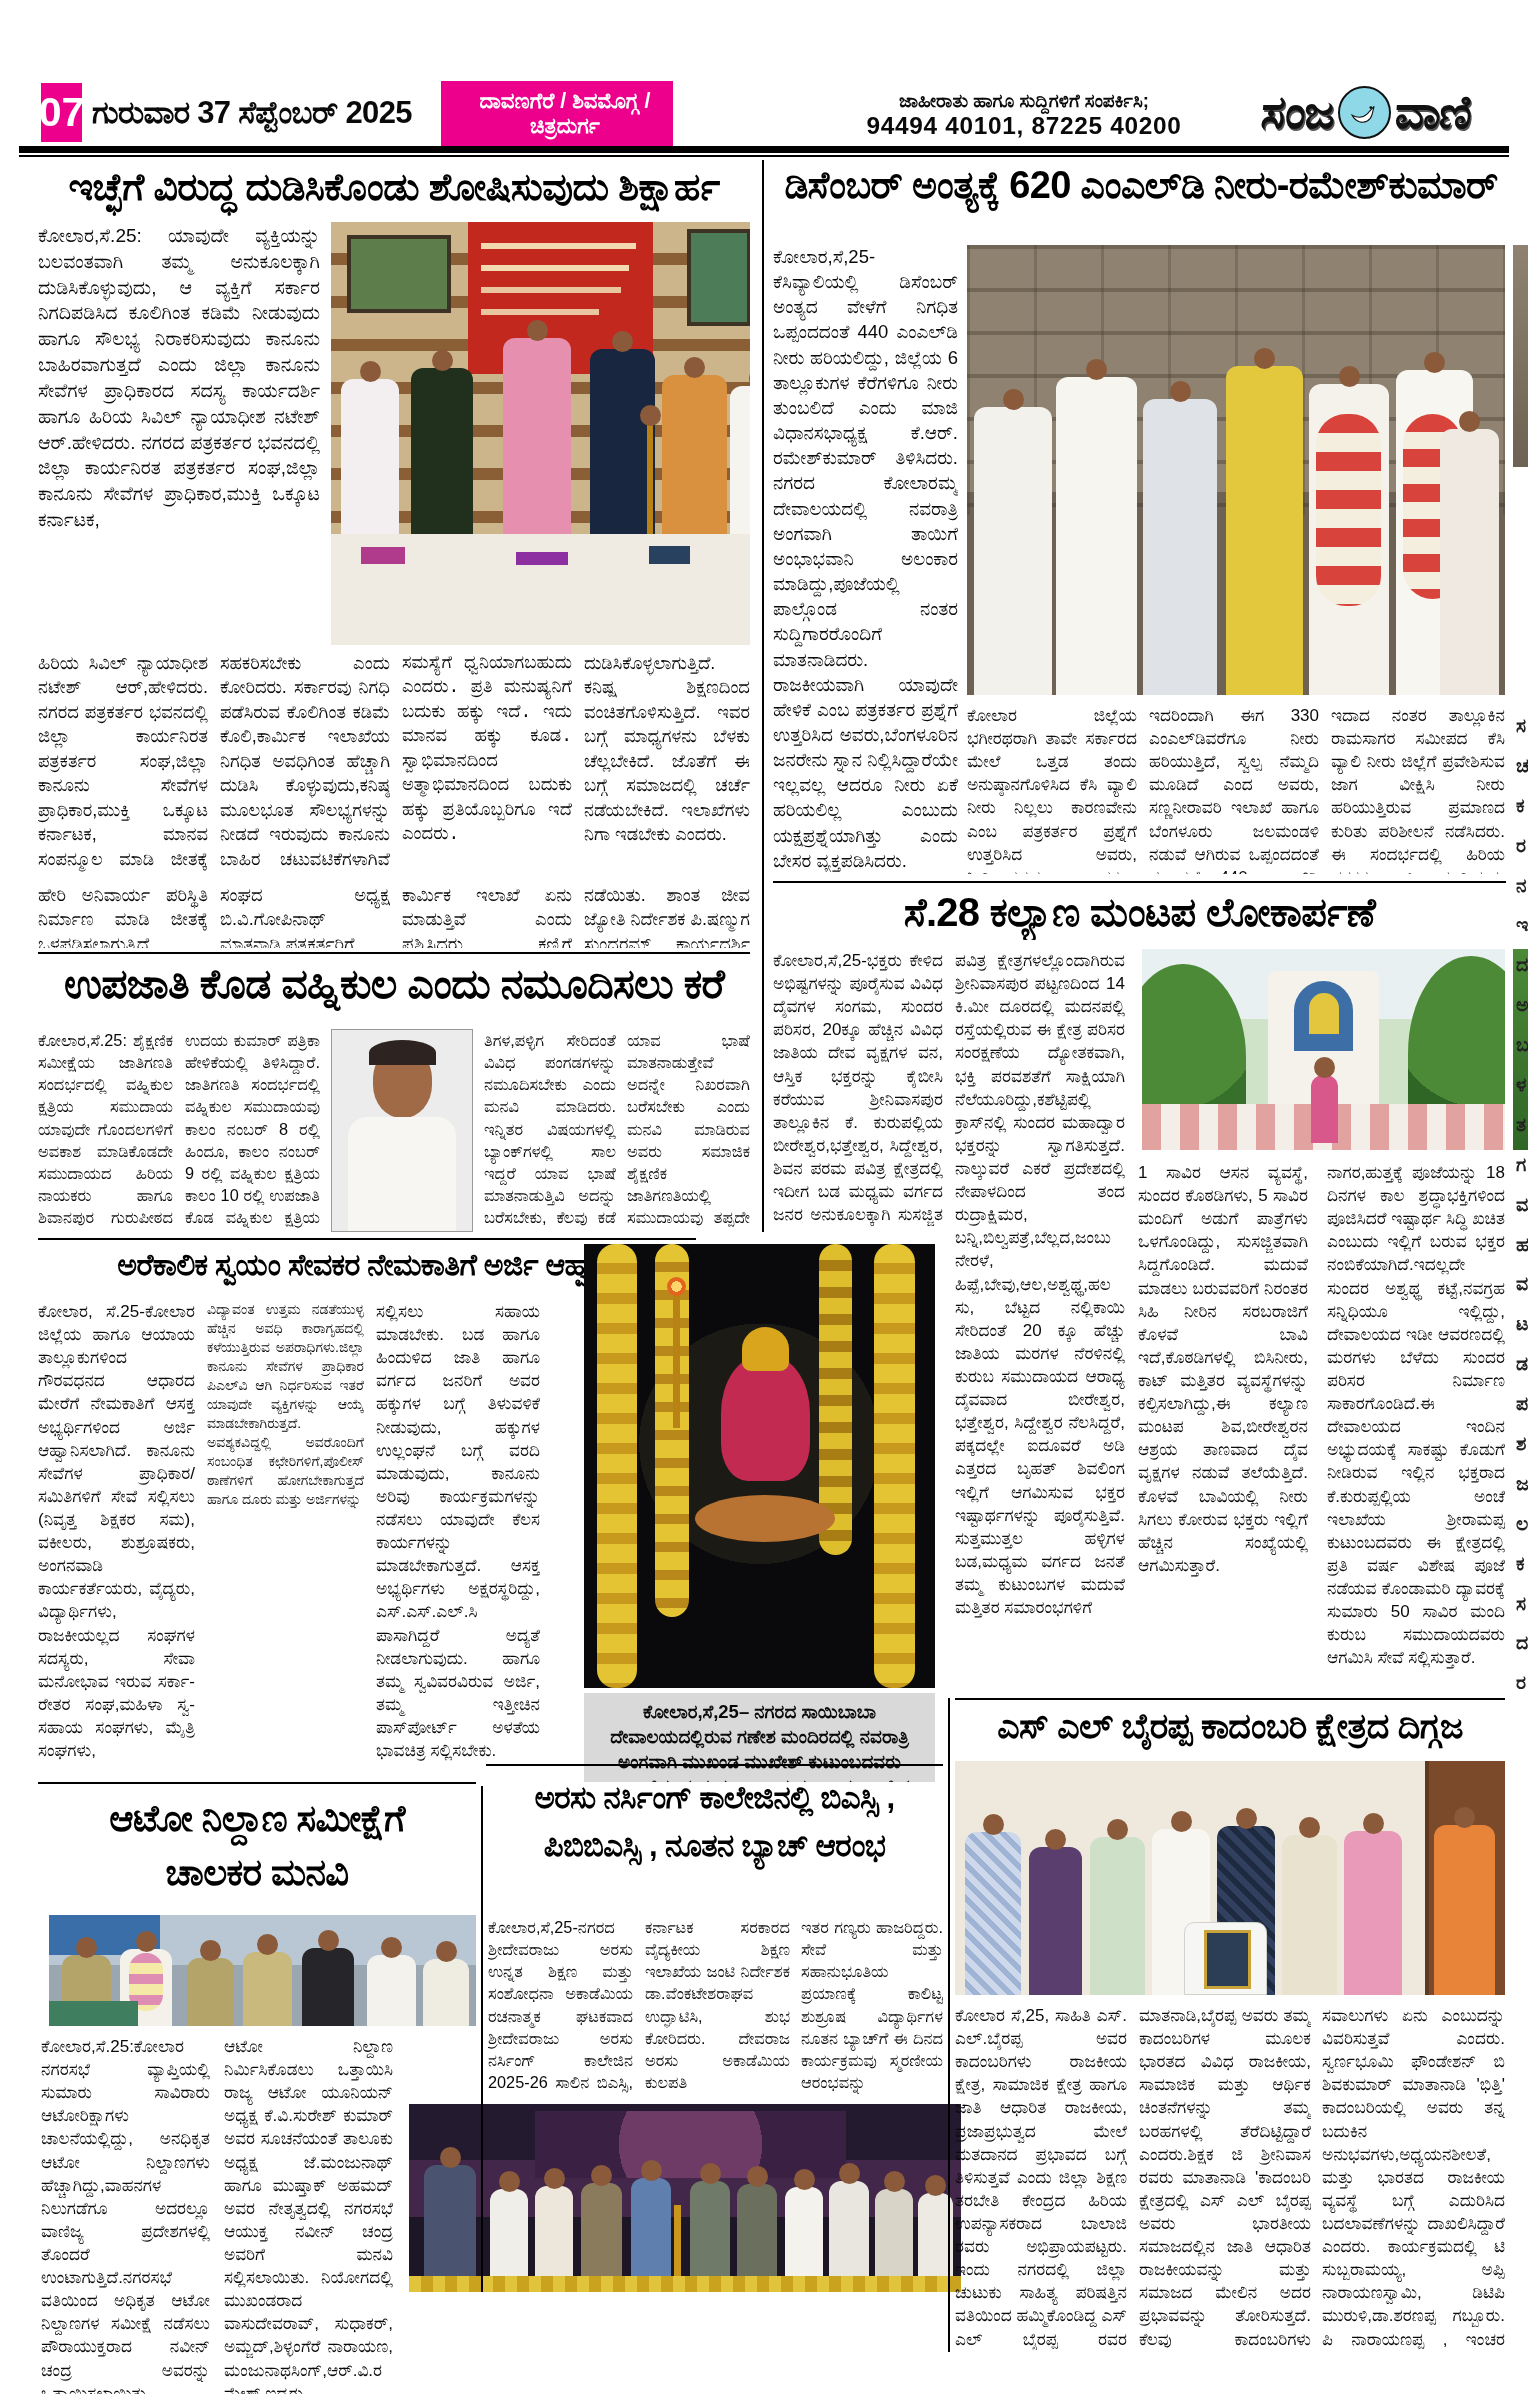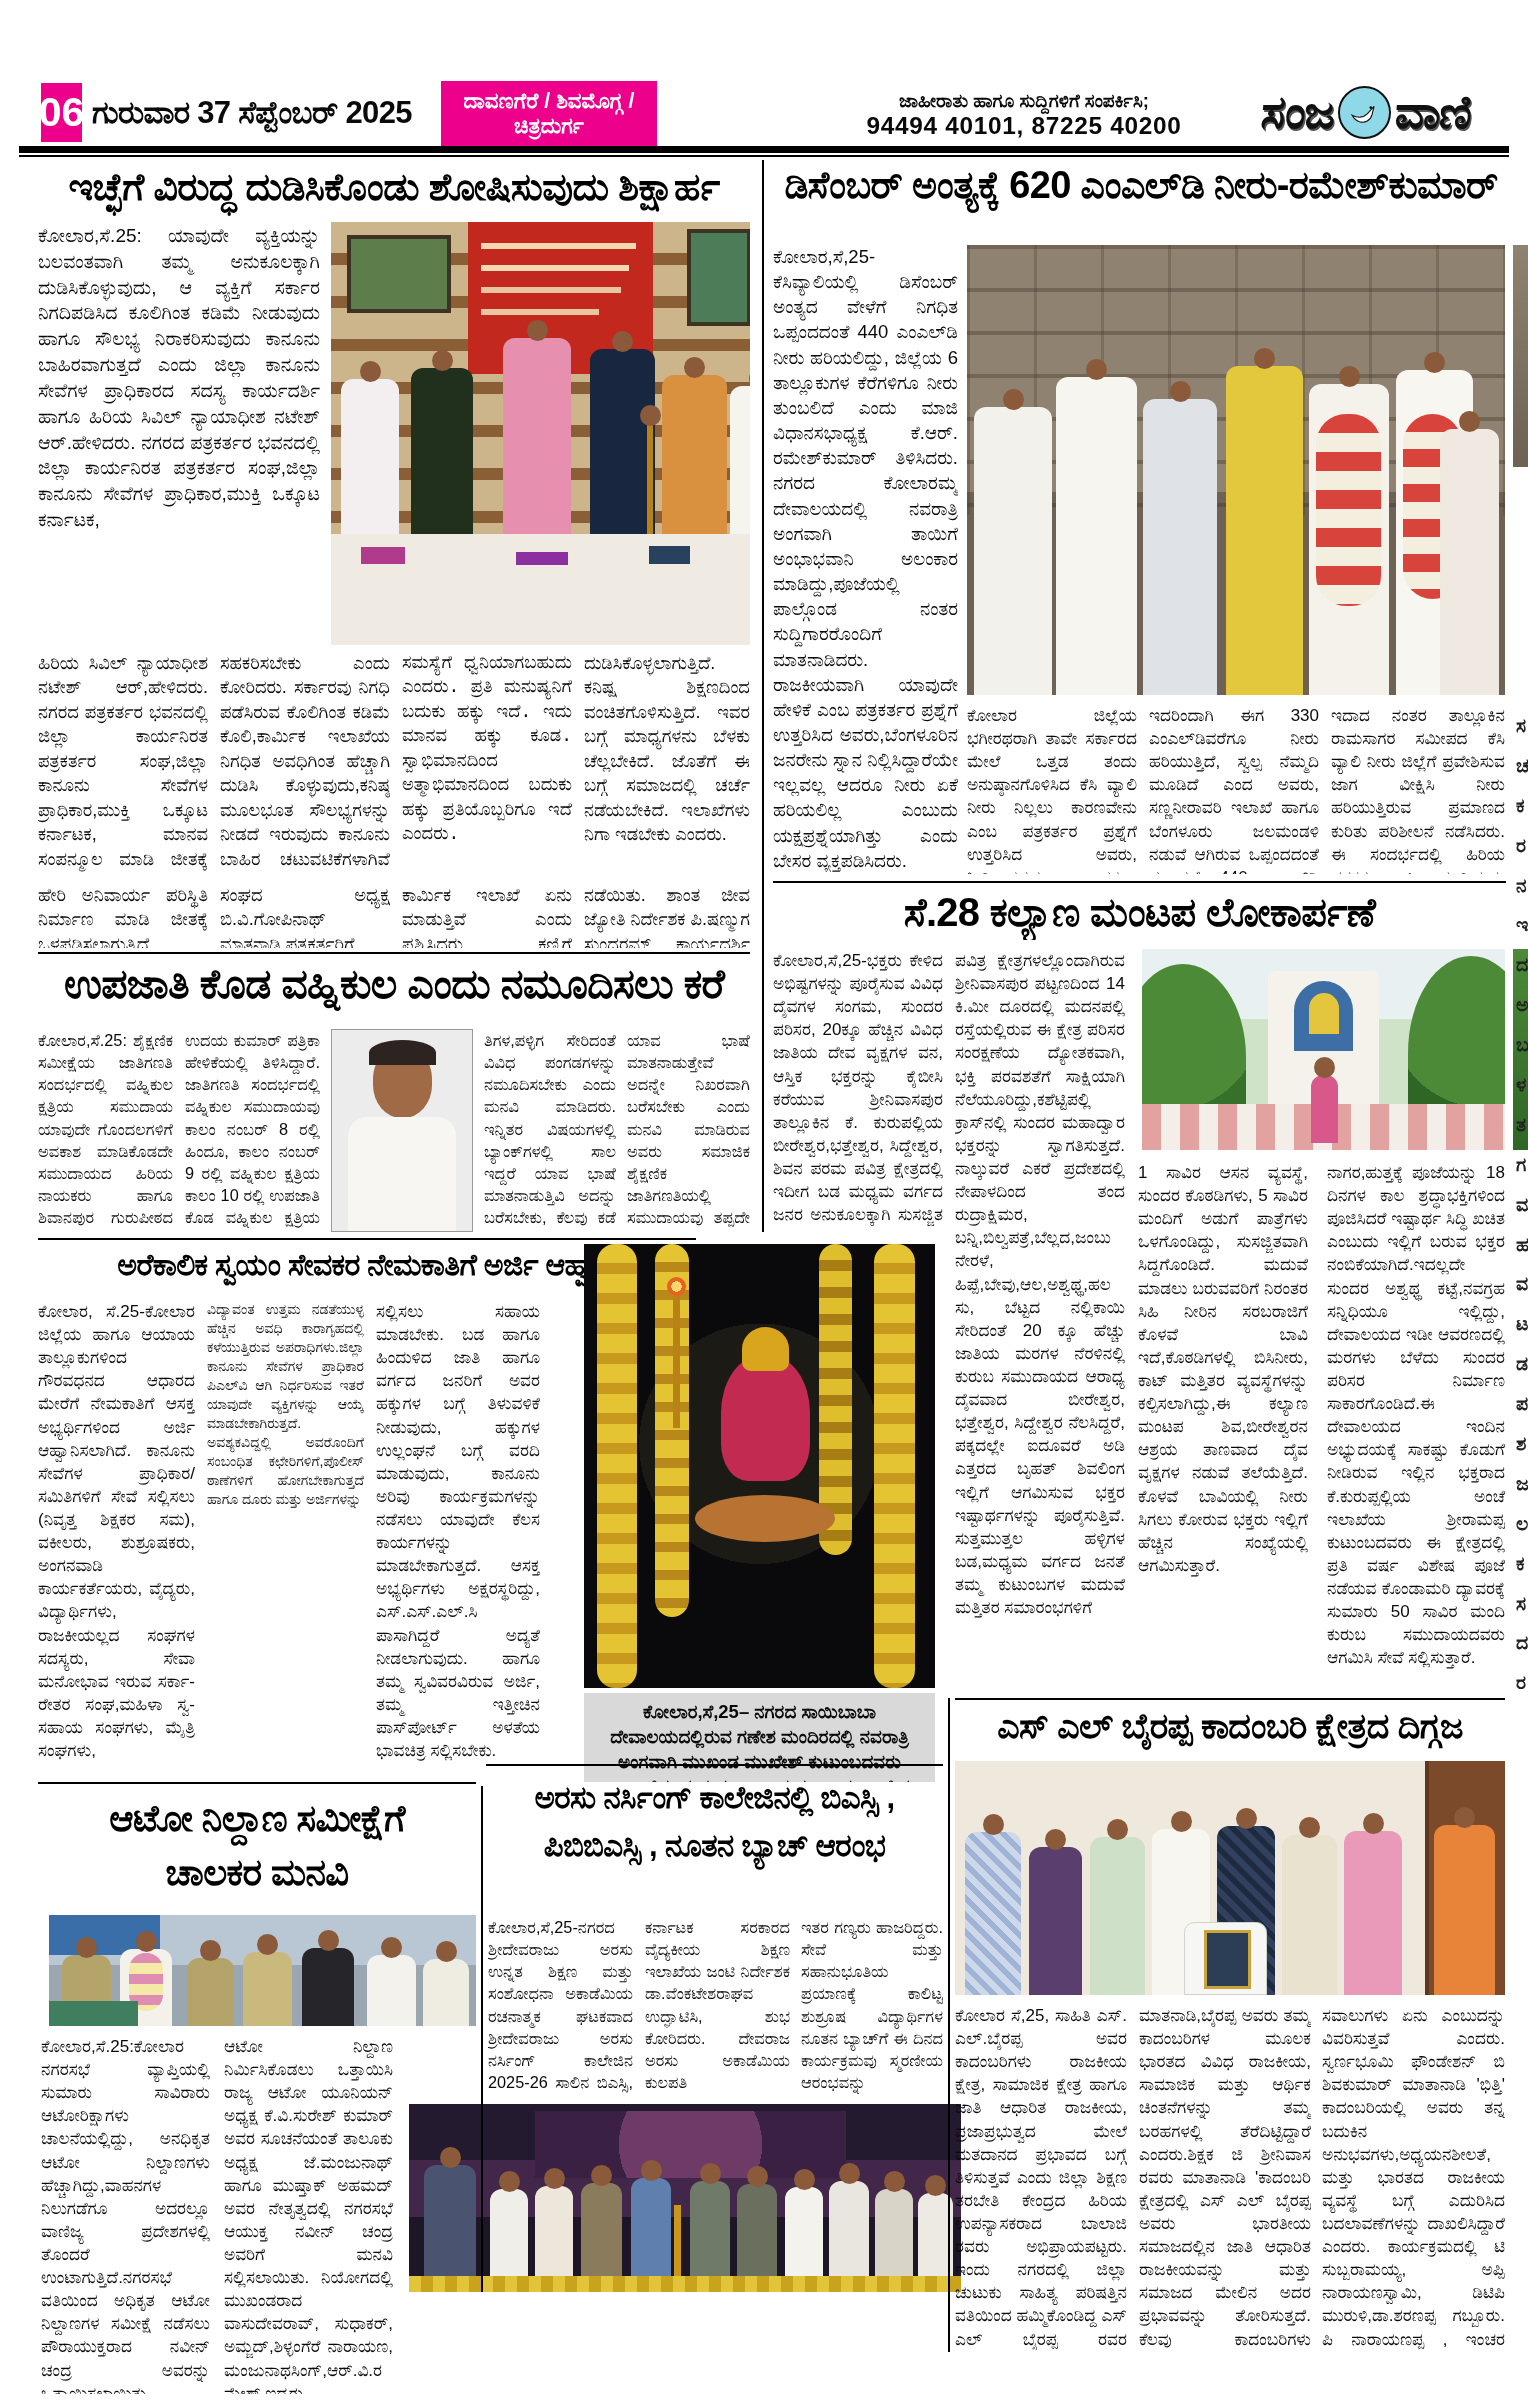--- a/index.html
+++ b/index.html
@@ -8,35 +8,35 @@
   .j{position:absolute;text-align:justify;overflow:hidden;font-size:18px;line-height:1.36;word-break:break-word;}
   .hl{position:absolute;font-weight:bold;text-align:center;letter-spacing:-0.7px;color:#000;overflow:hidden;}
   .hl2{white-space:pre-line;}
   .rule-h{position:absolute;background:#000;height:2.2px;}
   .rule-v{position:absolute;background:#000;width:2.2px;}
   .band{position:absolute;background:#000;}
   .ph{position:absolute;overflow:hidden;background:#9a9a9a;}
   .fg{position:absolute;border-radius:12px 12px 0 0;}
   .fg::before{content:"";position:absolute;top:-18px;left:50%;margin-left:-10.4px;width:21px;height:21px;border-radius:50%;background:#8a5a3a;}
   .pgnum{position:absolute;background:#ec008c;color:#fff;font-weight:bold;font-size:41px;display:flex;align-items:center;justify-content:center;}
-  .edbox{position:absolute;background:#ec008c;color:#fff;font-weight:bold;display:flex;align-items:center;justify-content:center;text-align:center;font-size:21.4px;}
+  .edbox{position:absolute;background:#ec008c;color:#fff;font-weight:bold;display:flex;align-items:center;justify-content:center;text-align:center;font-size:21.4px;padding-left:16px;}
   .hdate{position:absolute;font-weight:bold;font-size:31px;letter-spacing:-0.7px;}
   .contact{position:absolute;text-align:center;font-weight:bold;}
   .contact .l1{font-size:18.5px;}
   .contact .l2{font-size:24.4px;letter-spacing:0.7px;}
   .masthead{position:absolute;display:flex;align-items:center;justify-content:center;gap:4.4px;}
   .mastword{font-size:46px;font-weight:900;letter-spacing:-1.5px;color:#111;text-shadow:1.5px 1.5px 0 #555;transform:skewX(-4deg);}
   .mastbadge{width:49px;height:49px;border-radius:50%;background:#8fd8e8;border:2.2px solid #111;display:flex;align-items:center;justify-content:center;flex:0 0 auto;}
   .caption{position:absolute;background:#d9d9d9;font-weight:bold;font-size:18.5px;line-height:1.35;text-align:center;padding:7.4px 10.4px;box-sizing:border-box;overflow:hidden;}
   .edgeclip{position:absolute;overflow:hidden;font-size:19px;font-weight:bold;line-height:2.1;white-space:pre-line;color:#222;}
 </style>
 </head>
 <body>
 
-<div class="pgnum" style="left:41px;top:83px;width:41px;height:59px;">06</div>
+<div class="pgnum" style="left:41px;top:83px;width:41px;height:59px;">07</div>
 <div class="hdate" style="left:92px;top:95px;width:347px;">ಗುರುವಾರ 37 ಸೆಪ್ಟೆಂಬರ್ 2025</div>
 <div class="edbox" style="left:441px;top:81px;width:216px;height:65px;">
     <span>ದಾವಣಗೆರೆ / ಶಿವಮೊಗ್ಗ / ಚಿತ್ರದುರ್ಗ</span>
   </div>
 <div class="contact" style="left:828px;top:90px;width:392px;">
   <div class="l1">ಜಾಹೀರಾತು ಹಾಗೂ ಸುದ್ದಿಗಳಿಗೆ ಸಂಪರ್ಕಿಸಿ;</div>
   <div class="l2">94494 40101, 87225 40200</div>
 </div>
 <div class="masthead" style="left:1236px;top:81px;width:259px;height:62px;">
   <span class="mastword">ಸಂಜ</span>

